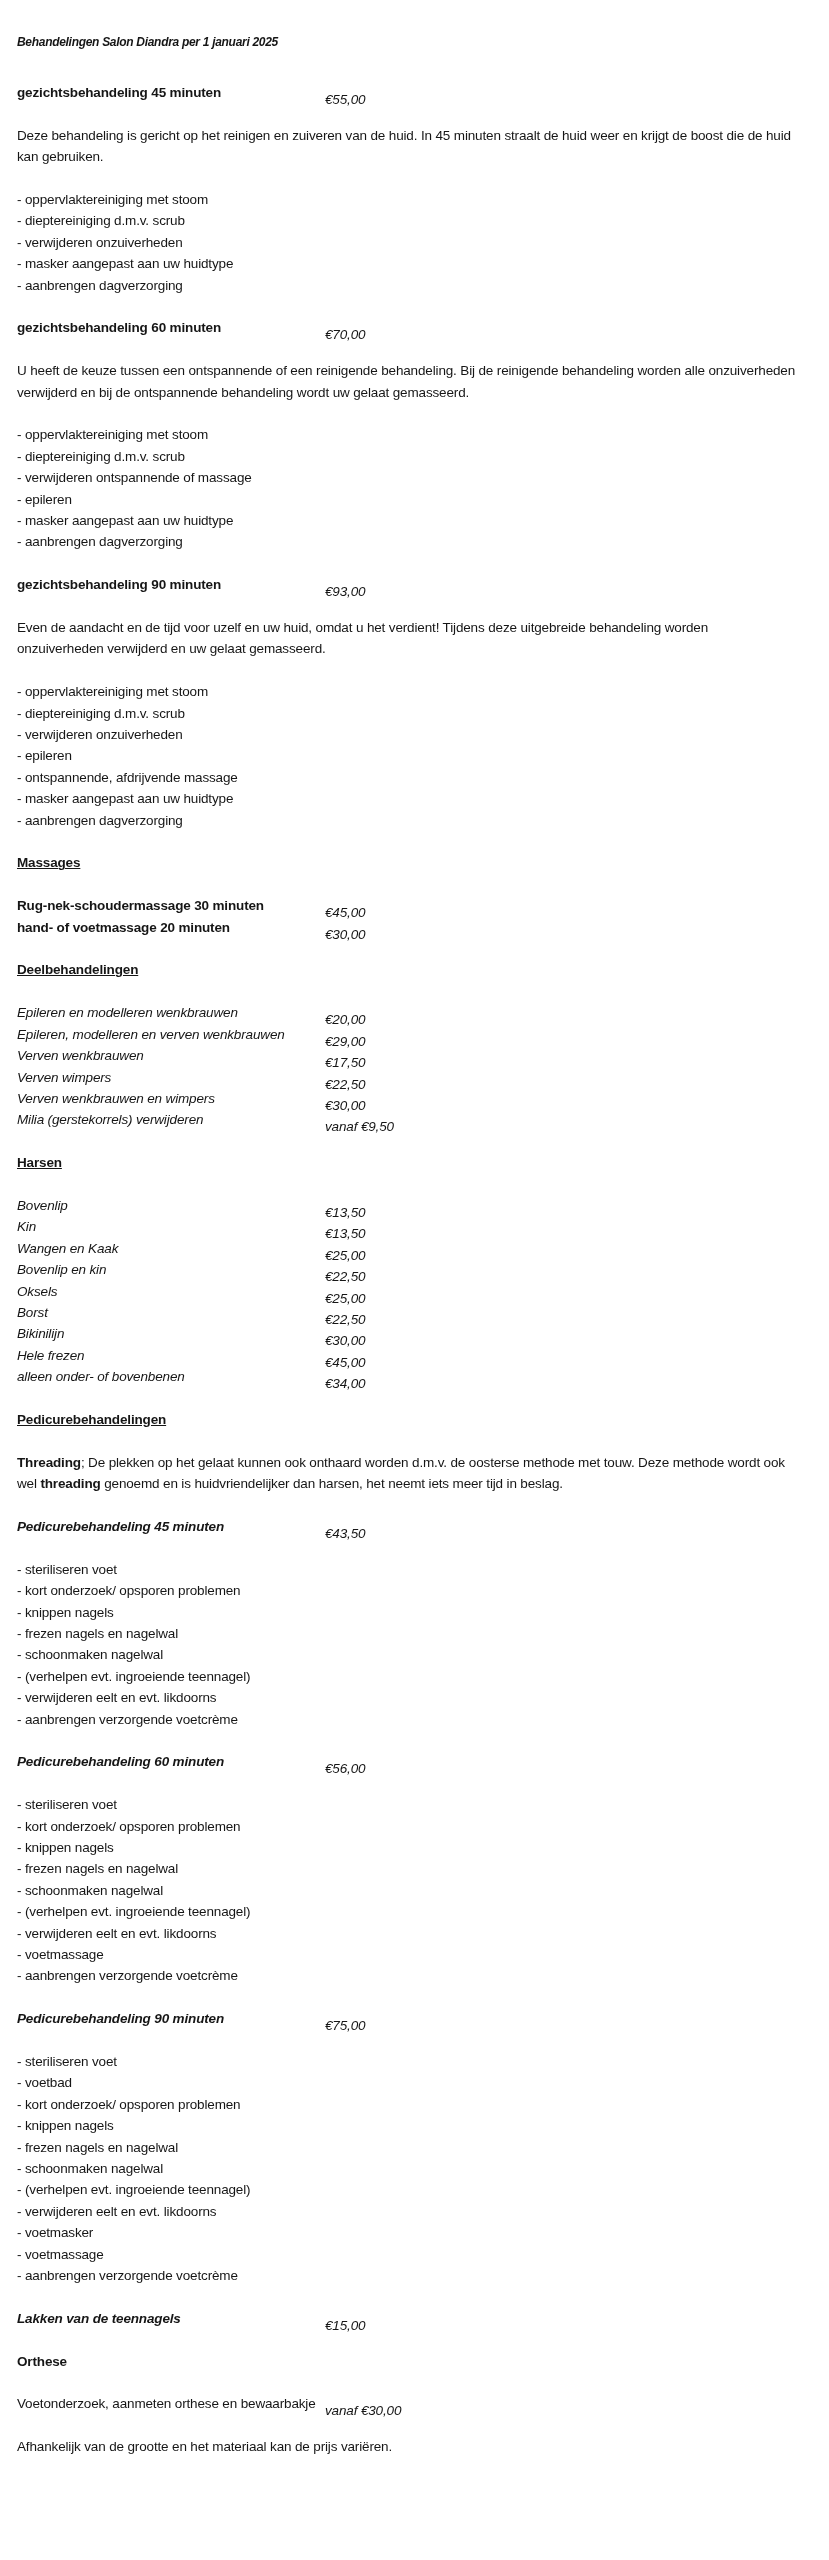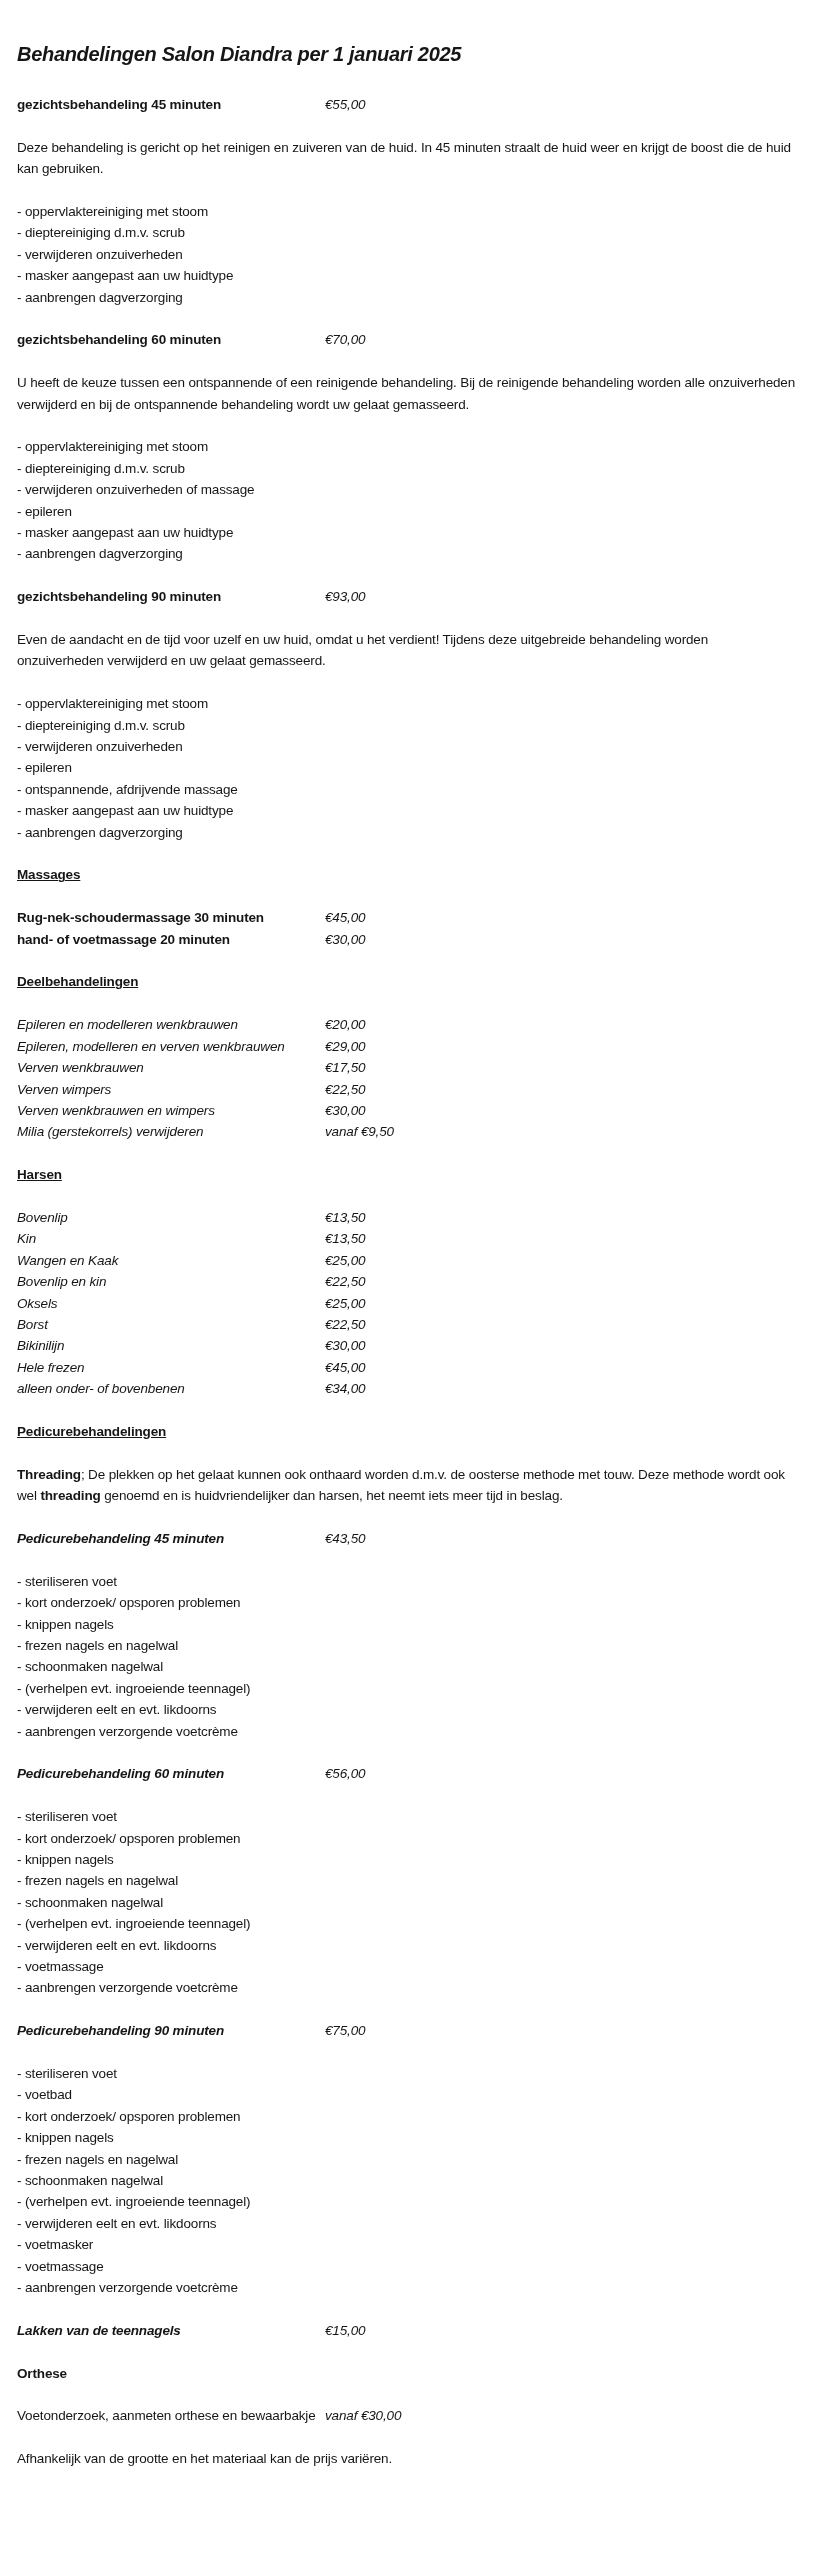--- a/index.html
+++ b/index.html
@@ -14,33 +14,33 @@
     color: #161616;
     font-family: "Liberation Sans", sans-serif;
     font-size: 13.5px;
     line-height: 21.4px;
     letter-spacing: -0.15px;
   }
   .doc {
     padding: 29px 32px 40px 17px;
   }
   .title {
-    font-size: 20px;
+    font-size: 12px;
     font-weight: bold;
     font-style: italic;
     line-height: 26px;
-    margin: 12px 0 27px 0;
+    margin: 0 0 27px 0;
     letter-spacing: -0.3px;
   }
   .block { margin: 0 0 21.4px 0; }
   .row { position: relative; }
   .price {
     position: absolute;
     left: 308px;
-    top: 0;
+    top: 7px;
     font-style: italic;
     font-weight: normal;
     white-space: nowrap;
   }
   .bold { font-weight: bold; }
   .italic { font-style: italic; }
   .bold-italic { font-weight: bold; font-style: italic; }
   .regular { font-weight: normal; font-style: normal; }
   .b { font-weight: bold; }
   .heading {
@@ -66,21 +66,21 @@
         <div class="bullet-line">- dieptereiniging d.m.v. scrub</div>
         <div class="bullet-line">- verwijderen onzuiverheden</div>
         <div class="bullet-line">- masker aangepast aan uw huidtype</div>
         <div class="bullet-line">- aanbrengen dagverzorging</div>
       </div>
       <div class="block row"><span class="label bold">gezichtsbehandeling 60 minuten</span><span class="price">€70,00</span></div>
       <div class="block para"><span>U heeft de keuze tussen een ontspannende of een reinigende behandeling. Bij de reinigende behandeling worden alle onzuiverheden verwijderd en bij de ontspannende behandeling wordt uw gelaat gemasseerd.</span></div>
       <div class="block bullets">
         <div class="bullet-line">- oppervlaktereiniging met stoom</div>
         <div class="bullet-line">- dieptereiniging d.m.v. scrub</div>
-        <div class="bullet-line">- verwijderen onzuiverheden of massage</div>
+        <div class="bullet-line">- verwijderen ontspannende of massage</div>
         <div class="bullet-line">- epileren</div>
         <div class="bullet-line">- masker aangepast aan uw huidtype</div>
         <div class="bullet-line">- aanbrengen dagverzorging</div>
       </div>
       <div class="block row"><span class="label bold">gezichtsbehandeling 90 minuten</span><span class="price">€93,00</span></div>
       <div class="block para"><span>Even de aandacht en de tijd voor uzelf en uw huid, omdat u het verdient! Tijdens deze uitgebreide behandeling  worden onzuiverheden verwijderd en uw gelaat gemasseerd.</span></div>
       <div class="block bullets">
         <div class="bullet-line">- oppervlaktereiniging met stoom</div>
         <div class="bullet-line">- dieptereiniging d.m.v. scrub</div>
         <div class="bullet-line">- verwijderen onzuiverheden</div>

